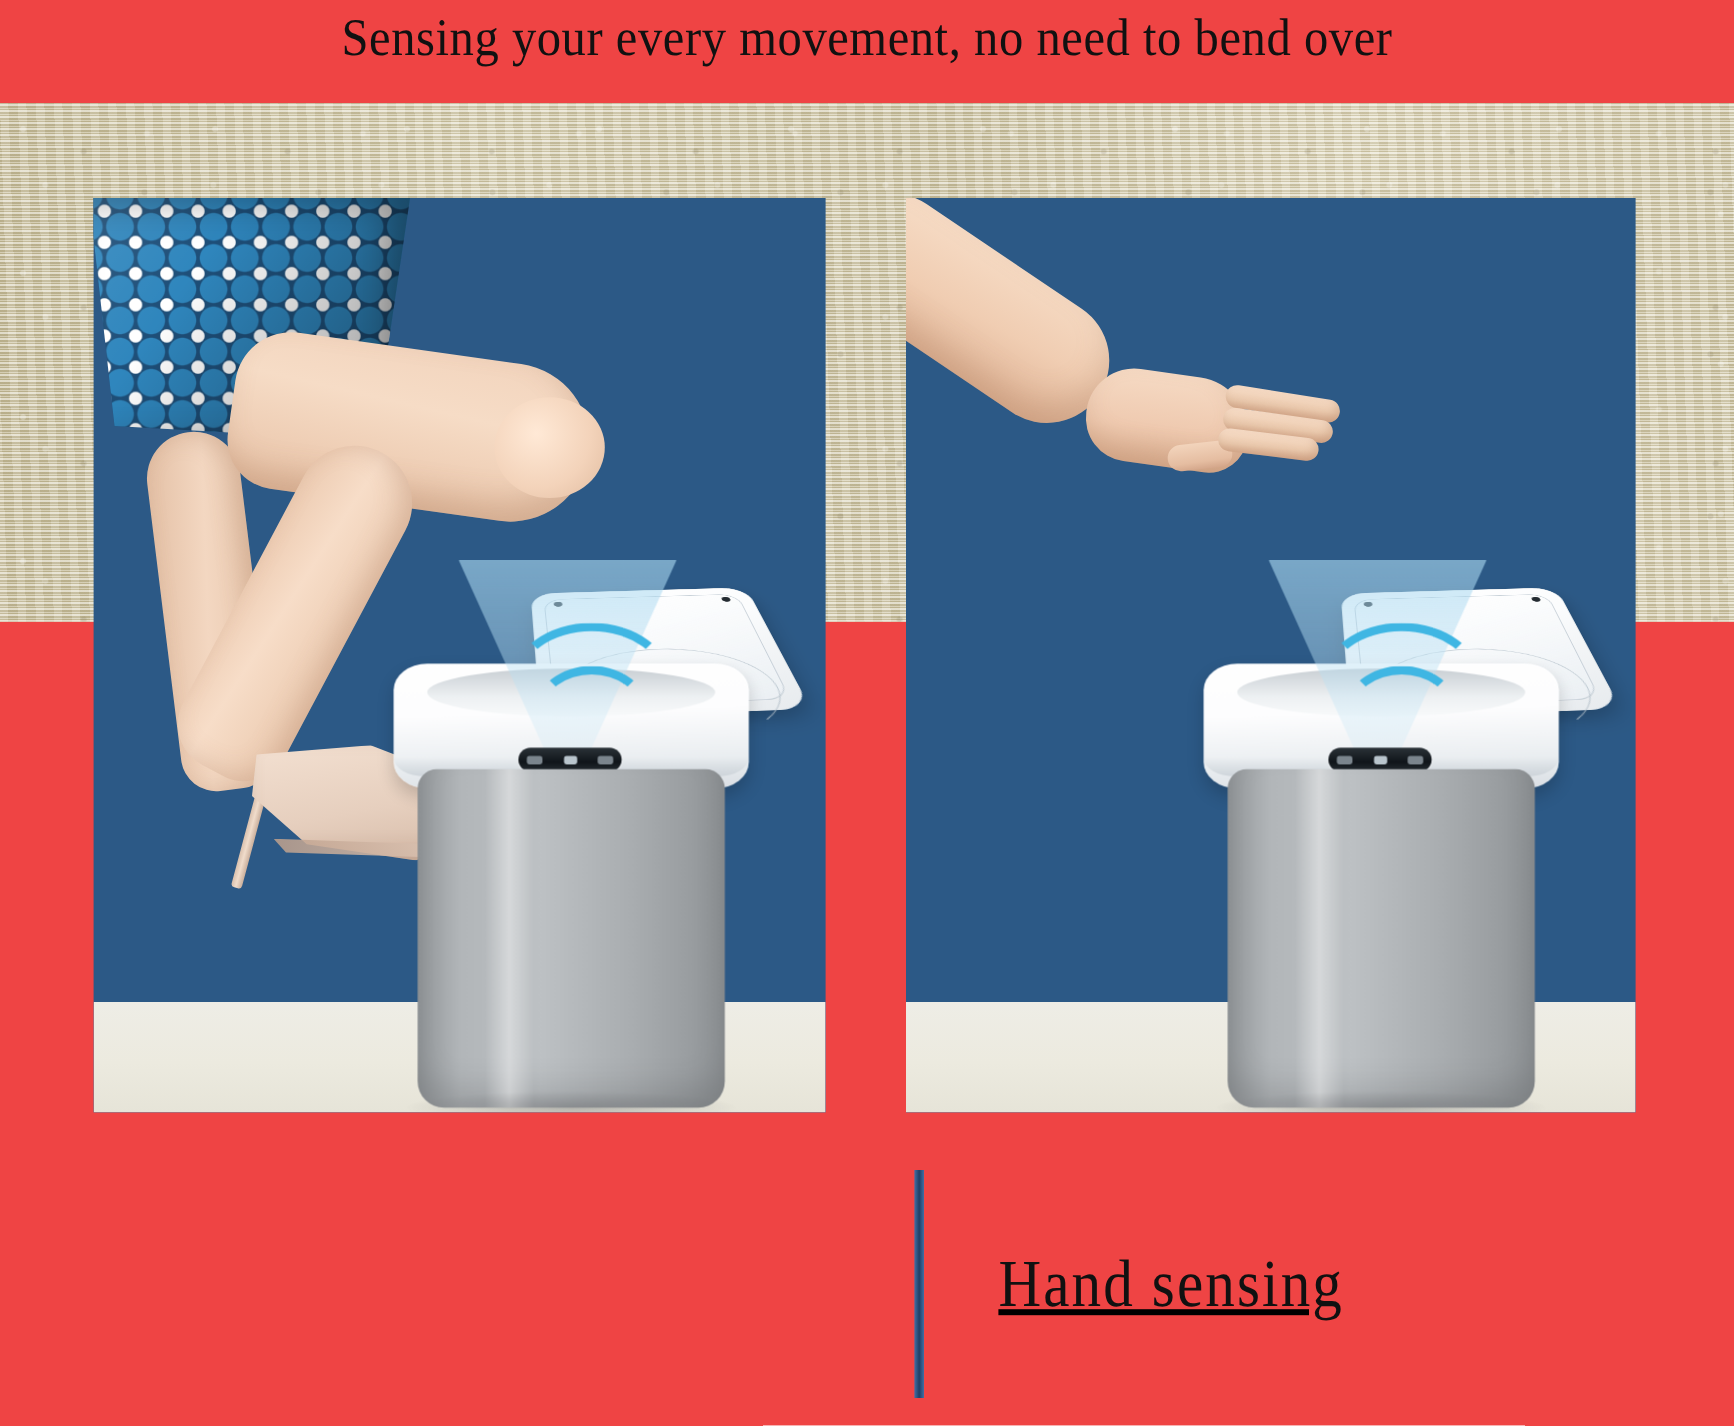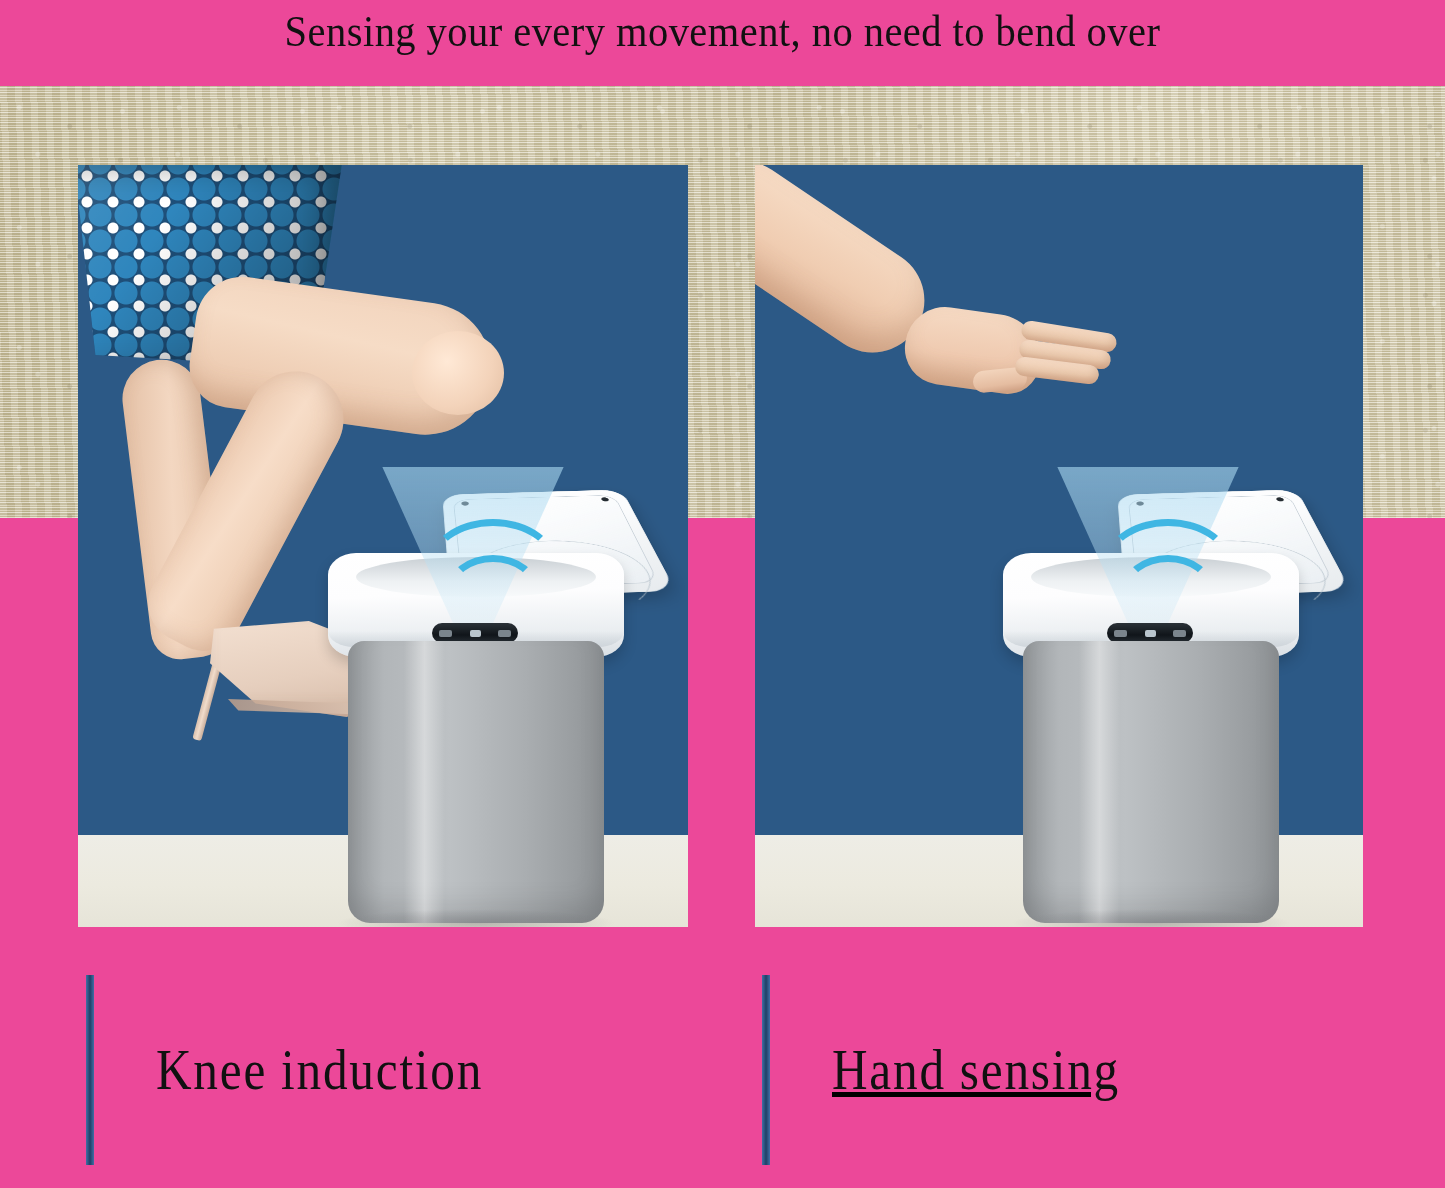--- a/index.html
+++ b/index.html
@@ -9,21 +9,21 @@
     background: #ffffff;
   }
   body {
     font-family: "Liberation Serif", "DejaVu Serif", serif;
   }
 
   .page {
     position: relative;
     width: 1445px;
     height: 1188px;
-    background: #ec4899;
+    background: #ef4444;
     overflow: hidden;
   }
 
   
   .headline {
     position: absolute;
     left: 0;
     top: 0;
     width: 1445px;
     height: 62px;
@@ -567,23 +567,19 @@
         </div>
       </div>
 
       <div class="bin-body">
         <div class="bin-body-hl"></div>
       </div>
       <div class="bin-shadow"></div>
     </div>
   </div>
 
-  <div class="caption left-cap">
-    <div class="caption-bar"></div>
-    <div class="caption-text">Knee induction</div>
-  </div>
 
   <div class="caption right-cap">
     <div class="caption-bar"></div>
     <div class="caption-text">Hand sensing</div>
   </div>
 
 </div>
 
 </body></html>

